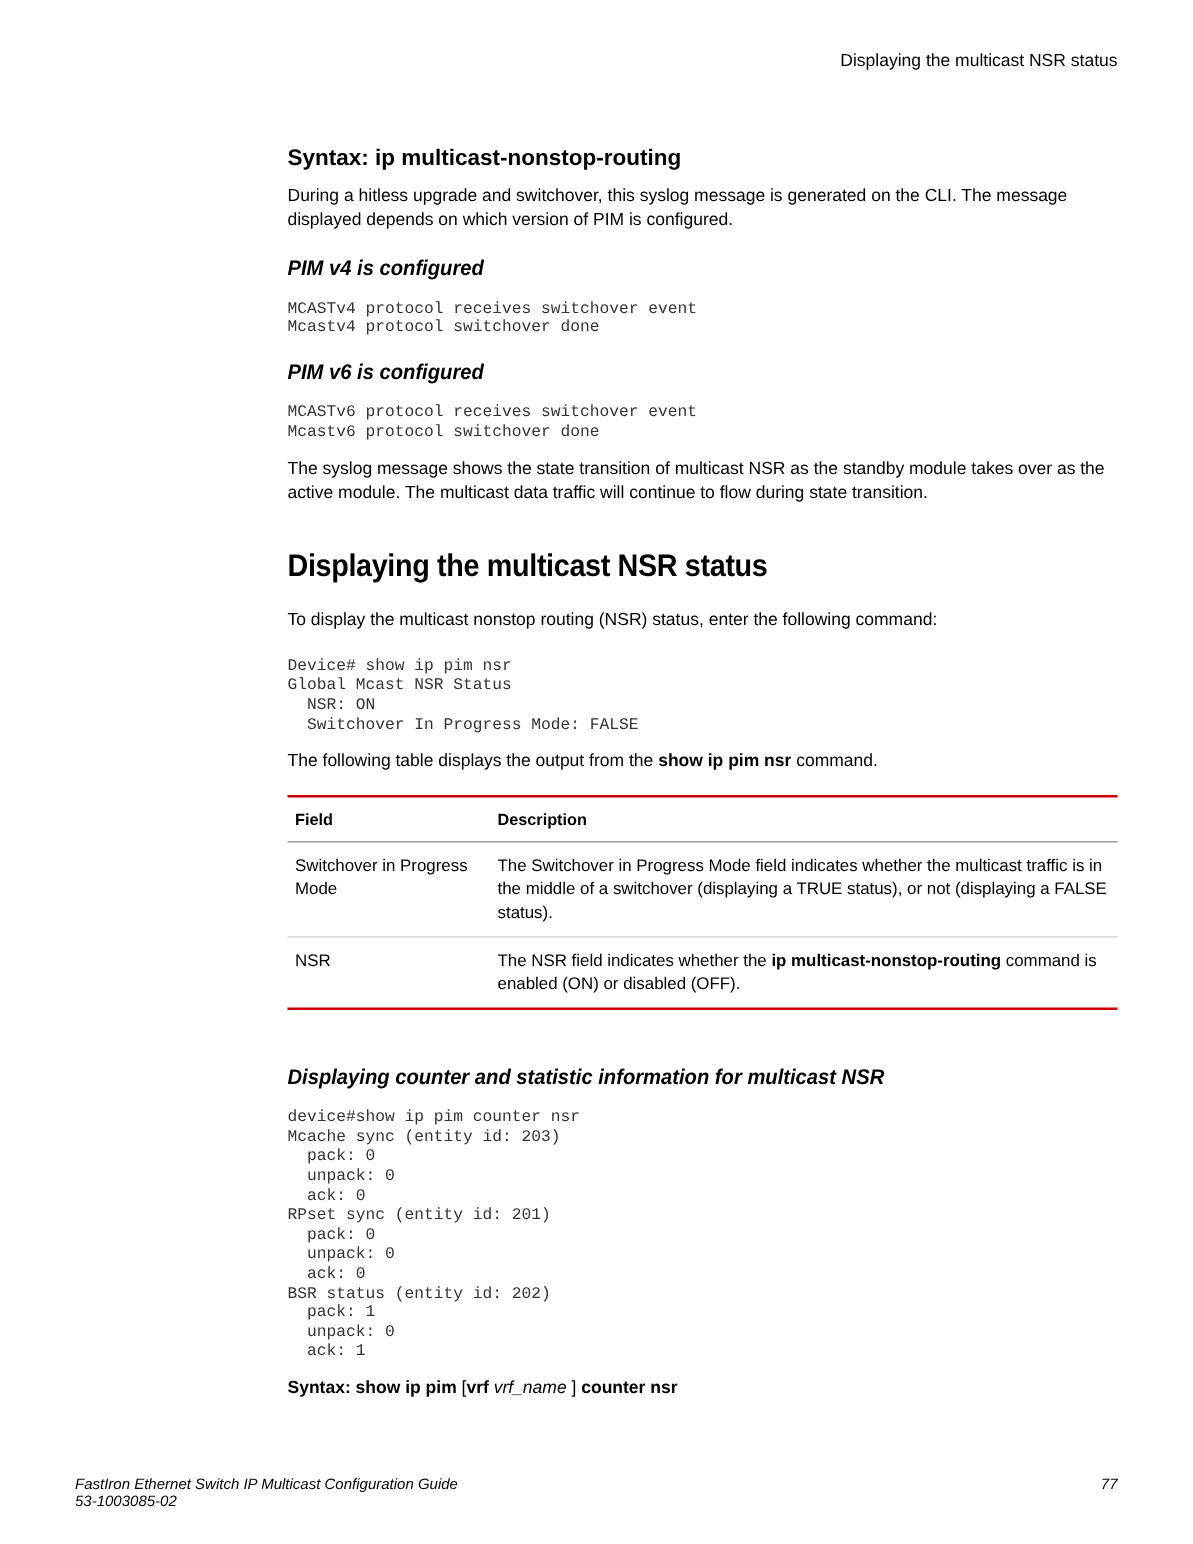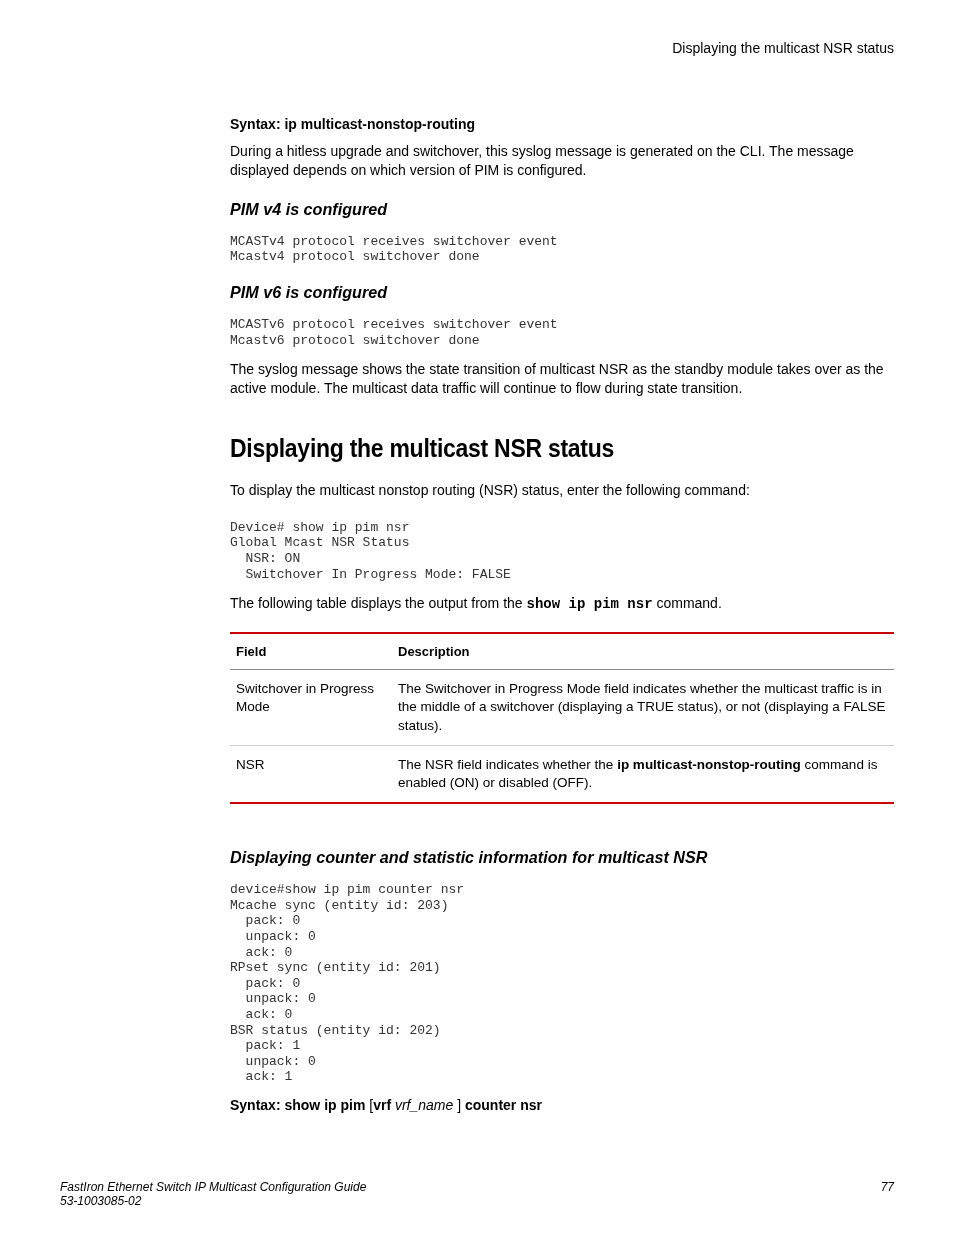--- a/index.html
+++ b/index.html
@@ -20,21 +20,21 @@
   .running-header {
     text-align: right;
     font-size: 14px;
     margin-bottom: 60px;
   }
   .content {
     margin-left: 170px;
     flex: 1;
   }
   .syntax-line {
-    font-size: 14px;
+    font-size: 18px;
     font-weight: bold;
     margin-bottom: 10px;
   }
   .body-text {
     font-size: 14px;
     line-height: 1.35;
     margin-bottom: 20px;
   }
   .sub-heading {
     font-family: Arial, Helvetica, sans-serif;
@@ -62,21 +62,21 @@
     margin-bottom: 18px;
     transform: scaleX(0.92);
     transform-origin: left;
     letter-spacing: -0.3px;
   }
   .mixed-text {
     font-size: 14px;
     line-height: 1.35;
     margin-bottom: 18px;
   }
-  .mixed-text b { font-weight: bold; font-family: Liberation Mono, monospace; }
+  .mixed-text b { font-weight: bold; }
   table.output-table {
     width: 100%;
     border-collapse: collapse;
     font-size: 13.5px;
     margin-top: 6px;
     margin-bottom: 44px;
   }
   table.output-table th {
     text-align: left;
     font-weight: bold;

